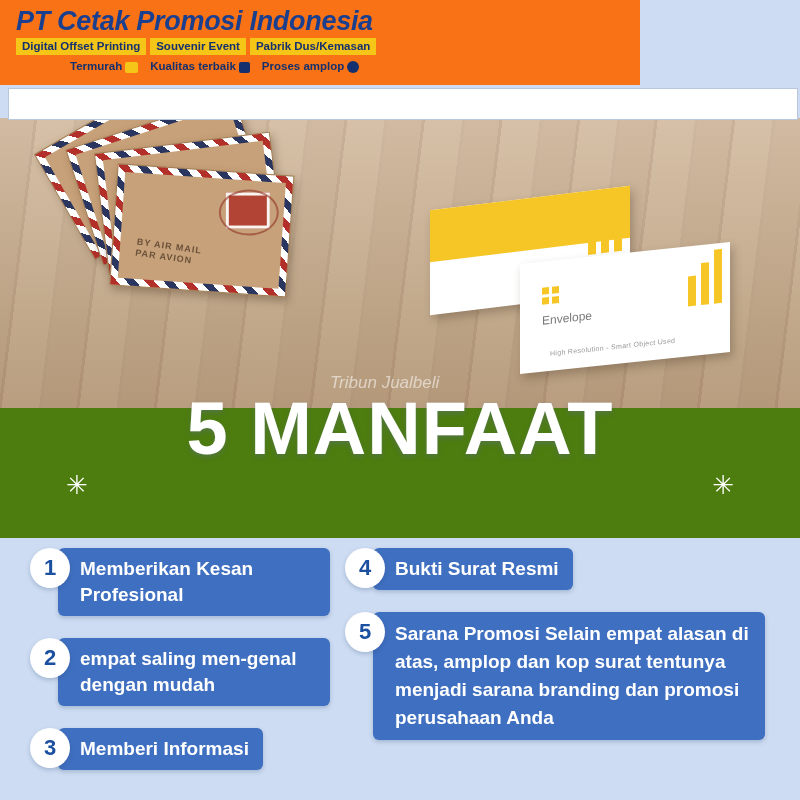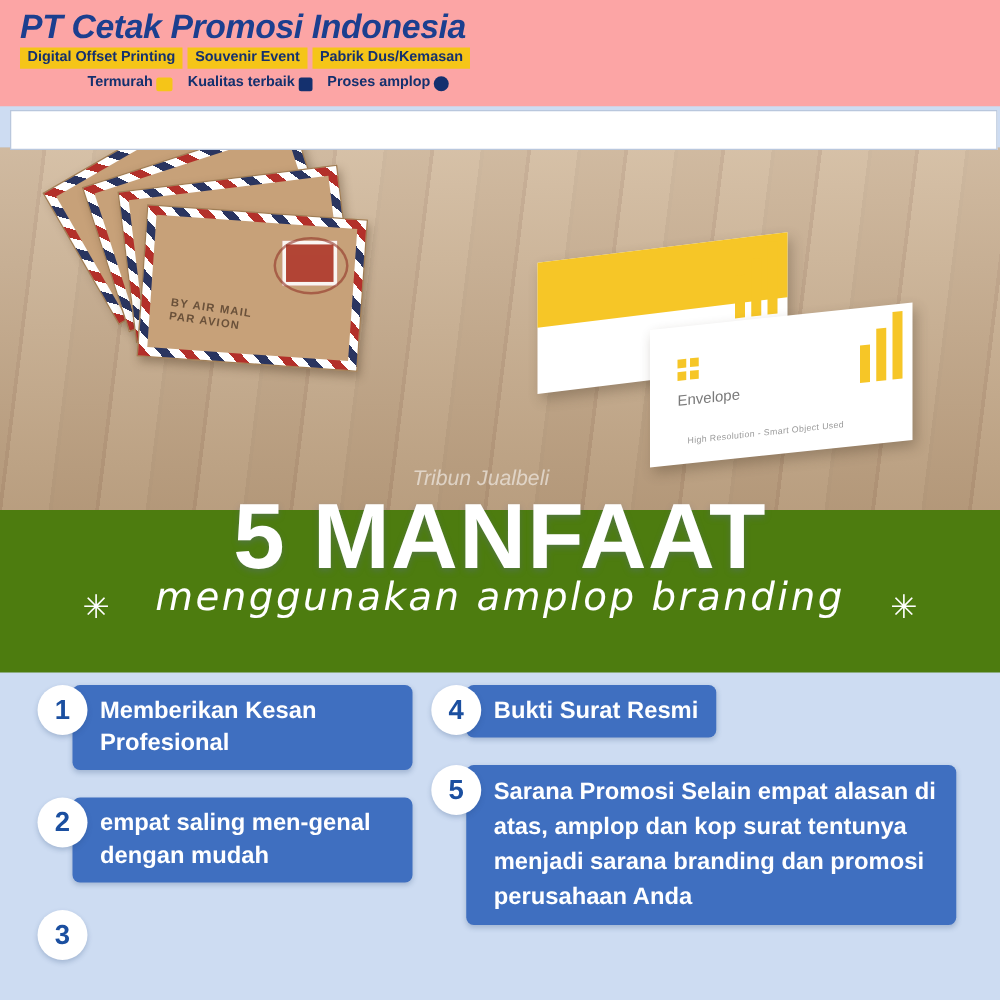--- a/index.html
+++ b/index.html
@@ -18,23 +18,23 @@
     width: 800px;
     height: 800px;
     overflow: hidden;
     background: #cddcf2;
   }
 
   
   .header {
     position: absolute;
     left: 0; top: 0;
-    width: 800px;
+    width: 640px;
     height: 85px;
-    background: #fca5a5;
+    background: #f97316;
     z-index: 30;
   }
   .brand-title {
     position: absolute;
     left: 16px;
     top: 6px;
     font-size: 27px;
     font-weight: bold;
     font-style: italic;
     color: #1b3f8f;
@@ -428,35 +428,35 @@
       <div class="env-label">Envelope</div>
       <div class="small-line">High Resolution - Smart Object Used</div>
     </div>
 
     <div class="watermark">Tribun Jualbeli</div>
   </div>
 
   <div class="band">
     <div class="title-main">5 MANFAAT</div>
     <div class="spark l">✳</div>
-    <div class="title-sub">menggunakan amplop branding</div>
     <div class="spark r">✳</div>
   </div>
 
   <div class="list">
     <div class="item i1">
       <div class="num">1</div>
       <div class="txt">Memberikan Kesan Profesional</div>
     </div>
     <div class="item i2">
       <div class="num">2</div>
       <div class="txt">empat saling men-genal dengan mudah</div>
     </div>
     <div class="item i3">
       <div class="num">3</div>
+      <div class="txt">Memberi Informasi</div>
     </div>
     <div class="item i4">
       <div class="num">4</div>
       <div class="txt">Bukti Surat Resmi</div>
     </div>
     <div class="item i5">
       <div class="num">5</div>
       <div class="txt">Sarana Promosi Selain empat alasan di atas, amplop dan kop surat tentunya menjadi sarana branding dan promosi perusahaan Anda</div>
     </div>
   </div>

